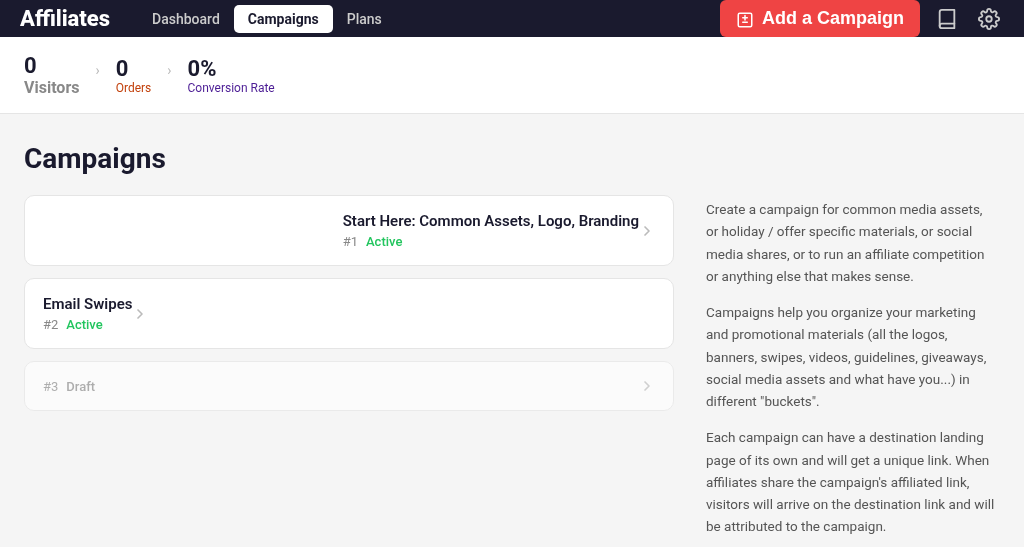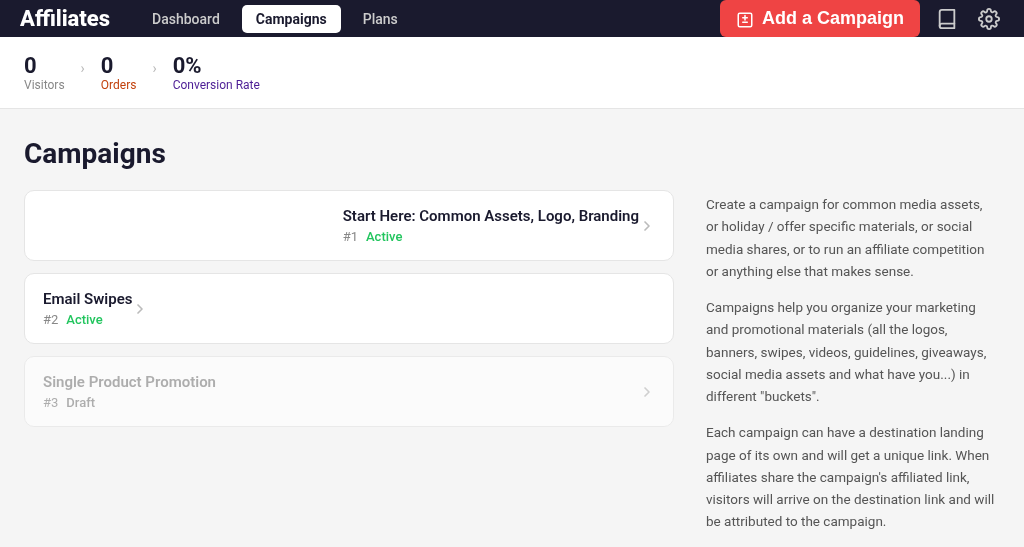--- a/index.html
+++ b/index.html
@@ -3,21 +3,21 @@
   <meta charset="utf-8">
   <style>
     * { box-sizing: border-box; margin: 0; padding: 0; }
     body { font-family: -apple-system, BlinkMacSystemFont, 'Segoe UI', Roboto, sans-serif; background: #f5f5f5; color: #333; }
   </style>
 </head>
 <body>
 
 <header style="background:#1a1a2e; display:flex; align-items:center; padding:0 20px; height:37px; gap:0;">
   <span style="font-size:22px; font-weight:800; color:#fff; margin-right:28px; white-space:nowrap;">Affiliates</span>
-  <nav style="display:flex; gap:8px; flex:1;">
+  <nav style="display:flex; gap:0; flex:1;">
     <a style="color:#ccc; padding:6px 14px; border-radius:5px; cursor:pointer; font-size:14px; font-weight:500; text-decoration:none; display:inline-block;">
       <span>Dashboard</span>
     </a>
     <a style="background:#fff; color:#1a1a2e; padding:6px 14px; border-radius:5px; cursor:pointer; font-size:14px; font-weight:700; text-decoration:none; display:inline-block;">
       <span>Campaigns</span>
     </a>
     <a style="color:#ccc; padding:6px 14px; border-radius:5px; cursor:pointer; font-size:14px; font-weight:500; text-decoration:none; display:inline-block;">
       <span>Plans</span>
     </a>
   </nav>
@@ -41,21 +41,21 @@
         <circle cx="12" cy="12" r="3"></circle>
           <path d="M19.4 15a1.65 1.65 0 0 0 .33 1.82l.06.06a2 2 0 0 1-2.83 2.83l-.06-.06a1.65 1.65 0 0 0-1.82-.33 1.65 1.65 0 0 0-1 1.51V21a2 2 0 0 1-4 0v-.09A1.65 1.65 0 0 0 9 19.4a1.65 1.65 0 0 0-1.82.33l-.06.06a2 2 0 0 1-2.83-2.83l.06-.06A1.65 1.65 0 0 0 4.68 15a1.65 1.65 0 0 0-1.51-1H3a2 2 0 0 1 0-4h.09A1.65 1.65 0 0 0 4.6 9a1.65 1.65 0 0 0-.33-1.82l-.06-.06a2 2 0 0 1 2.83-2.83l.06.06A1.65 1.65 0 0 0 9 4.68a1.65 1.65 0 0 0 1-1.51V3a2 2 0 0 1 4 0v.09a1.65 1.65 0 0 0 1 1.51 1.65 1.65 0 0 0 1.82-.33l.06-.06a2 2 0 0 1 2.83 2.83l-.06.06A1.65 1.65 0 0 0 19.4 9a1.65 1.65 0 0 0 1.51 1H21a2 2 0 0 1 0 4h-.09a1.65 1.65 0 0 0-1.51 1z"></path>
       </svg>
     </button>
   </div>
 </header>
 
 <div style="background:#fff; border-bottom:1px solid #e5e5e5; padding:16px 24px; display:flex; align-items:center;">
   <div>
     <div style="font-size:22px; font-weight:700; color:#1a1a2e;">0</div>
-    <div style="font-size:12px; color:#888;">Visitors</div>
+    <div style="font-size:16px; color:#888;font-weight:bold;">Visitors</div>
   </div>
   <span style="color:#bbb; font-size:14px; margin: 0 16px; padding-bottom: 10px;">›</span>
   <div>
     <div style="font-size:22px; font-weight:700; color:#1a1a2e;">0</div>
     <div style="font-size:12px; color:#c2410c;">Orders</div>
   </div>
   <span style="color:#bbb; font-size:14px; margin: 0 16px; padding-bottom: 10px;">›</span>
   <div>
     <div style="font-size:22px; font-weight:700; color:#1a1a2e;">0%</div>
     <div style="font-size:12px; color:#4c1d95;">Conversion Rate</div>
@@ -88,21 +88,20 @@
           <span style="color:#22c55e; font-weight:500;">Active</span>
         </div>
       </div>
       <svg width="16" height="16" viewBox="0 0 24 24" fill="none" stroke="#bbb" stroke-width="2.5" stroke-linecap="round" stroke-linejoin="round">
           <path d="M9 18l6-6-6-6"></path>
         </svg>
     </div>
 
     <div style="background:#fff; border:1px solid #e5e5e5; border-radius:10px; padding:16px 18px; margin-bottom:12px; display:flex; align-items:center; justify-content:space-between; cursor:pointer; opacity:0.65;">
       <div>
-        <div style="font-size:15px; font-weight:600; color:#888; margin-bottom:4px;">Single Product Promotion</div>
         <div style="display:flex; align-items:center; gap:8px; font-size:13px; color:#888;">
           <span>#3</span>
           <span style="color:#888; font-weight:500;">Draft</span>
         </div>
       </div>
       <svg width="16" height="16" viewBox="0 0 24 24" fill="none" stroke="#bbb" stroke-width="2.5" stroke-linecap="round" stroke-linejoin="round">
           <path d="M9 18l6-6-6-6"></path>
         </svg>
     </div>
   </div>

